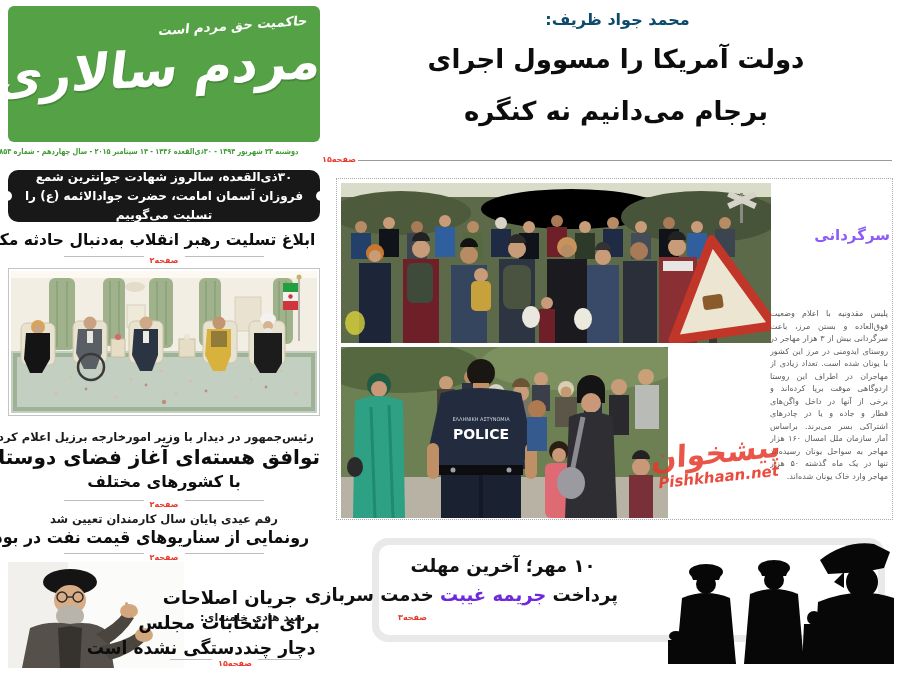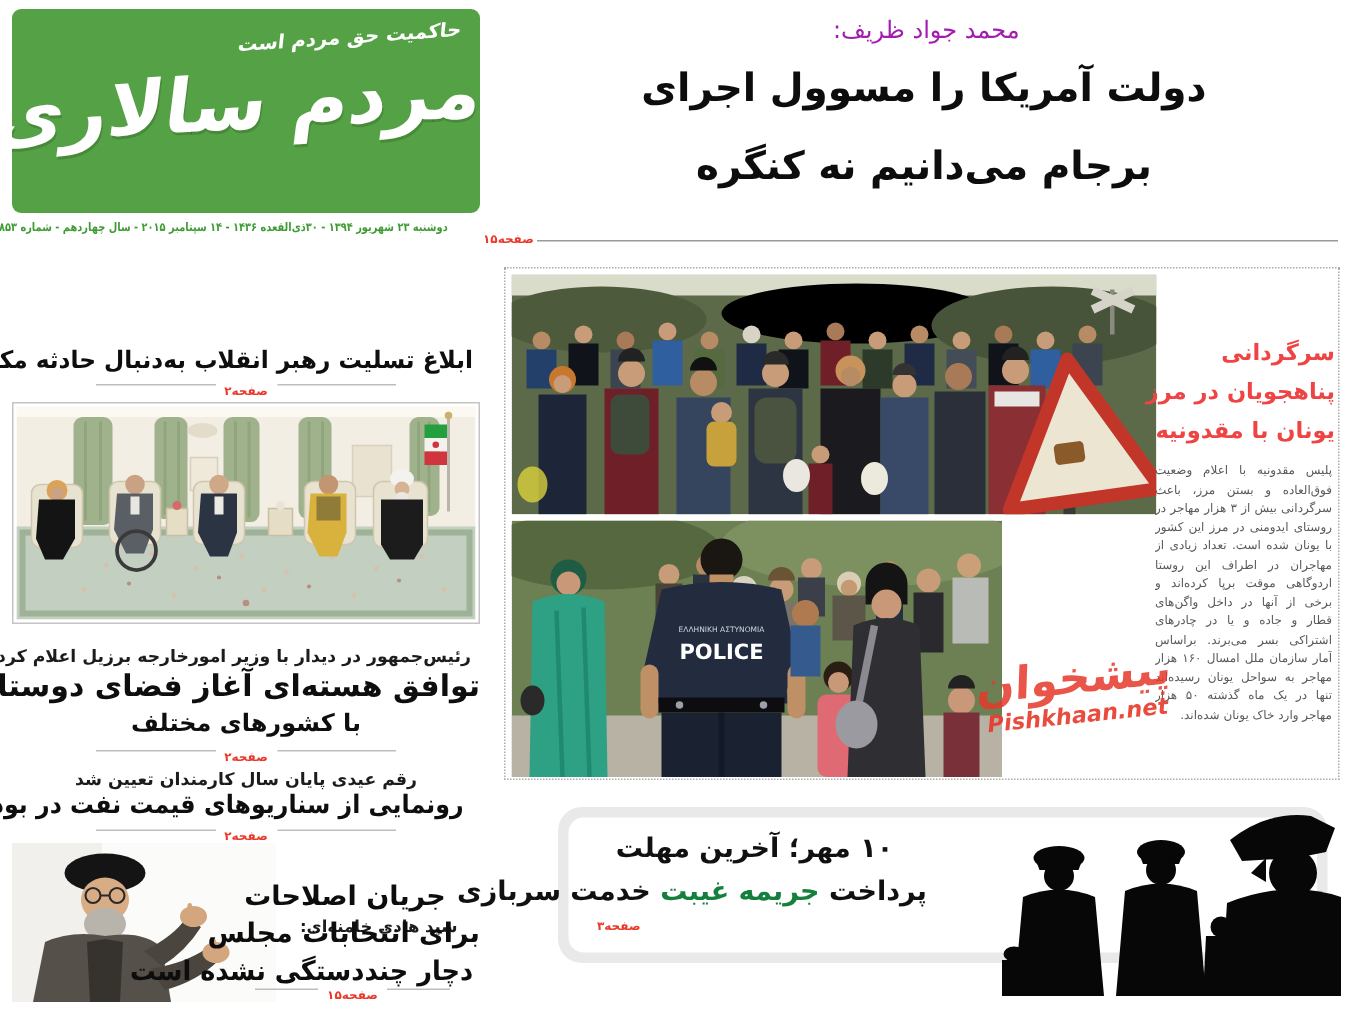--- a/index.html
+++ b/index.html
@@ -13,21 +13,21 @@
           color:#fff; font-size:13px; font-weight:bold; transform:skewX(-10deg) rotate(-4deg); }
   .mast .title { position:absolute; top:34px; left:0; width:100%; text-align:center;
           color:#fff; font-size:50px; font-weight:bold; transform:skewX(-10deg) rotate(-3deg);
           white-space:nowrap; text-shadow:1px 2px 0 rgba(0,0,0,.15); }
   .dateline { position:absolute; left:0px; top:147px; width:328px; text-align:center;
           color:#3f9c35; font-size:8px; font-weight:bold; white-space:nowrap;
           transform:scaleX(.82); transform-origin:center; }
 
   
   .lead-kicker { position:absolute; left:345px; top:10px; width:545px; text-align:center;
-          font-size:16px; font-weight:normal; color:#a21caf; }
+          font-size:16px; font-weight:bold; color:#0c4a6e; }
   .lead-h { position:absolute; left:340px; top:34px; width:552px; text-align:center;
           font-size:26px; font-weight:bold; color:#0d0d0d; line-height:50px; white-space:nowrap; }
   .lead-h2 { top:86px; }
   .lead-rule { position:absolute; left:358px; top:160px; width:534px; height:1px; background:#9a9a9a; }
   .pnum { color:#e8392b; font-weight:bold; font-size:8px; white-space:nowrap; }
   .lead-pnum { position:absolute; left:322px; top:155px; }
 
   
   .condolence { position:absolute; left:8px; top:170px; width:312px; height:52px;
           background:#181818; border-radius:10px; color:#fff; display:flex; align-items:center;
@@ -47,39 +47,39 @@
   .photo-frame { position:absolute; border:1px solid #c4c4c4; background:#fff; padding:2px; }
   .photo-frame svg { display:block; }
 
   .kicker { position:absolute; text-align:center; font-size:11.5px; font-weight:bold; color:#1c1c1c; white-space:nowrap; }
 
   
   .dotbox { position:absolute; left:336px; top:178px; width:557px; height:342px;
             border:1px dotted #ababab; }
   .photo { position:absolute; overflow:hidden; }
   .ref-h { position:absolute; left:764px; top:222px; width:126px; text-align:right;
-           font-size:15px; font-weight:bold; color:#ef4444; line-height:26px; white-space:nowrap; }
+           font-size:15px; font-weight:bold; color:#8b5cf6; line-height:26px; white-space:nowrap; }
   .ref-body { position:absolute; left:770px; top:308px; width:118px; height:205px; overflow:hidden;
            font-size:8px; line-height:12.5px; color:#5a5a5a; text-align:justify; }
   .watermark { position:absolute; left:642px; top:438px; width:150px; text-align:center;
            transform:rotate(-6deg); color:#e7382a; z-index:6; pointer-events:none; }
   .watermark .wm-fa { font-size:30px; font-weight:bold; opacity:.85; line-height:30px;
            transform:skewX(-8deg); }
   .watermark .wm-en { font-size:15px; font-weight:bold; font-style:italic; direction:ltr; opacity:.9; }
 
   
   .banner { position:absolute; left:372px; top:538px; width:513px; height:104px;
             background:#e9e9e9; border-radius:16px; }
   .banner-inner { position:absolute; left:7px; top:7px; right:7px; bottom:7px;
             background:#fff; border-radius:10px; }
   .banner-text { position:absolute; left:2px; top:13px; width:230px; text-align:center;
             font-weight:bold; color:#111; z-index:4; }
   .banner-text .b1 { font-size:18px; line-height:28px; white-space:nowrap; }
   .banner-text .b2 { font-size:18px; line-height:30px; white-space:nowrap; }
-  .banner-text .red { color:#15803d; }
+  .banner-text .red { color:#6d28d9; }
   .banner-pnum { display:block; text-align:left; margin:3px 0 0 10px; font-size:8px; color:#e8392b; }
   .soldiers { position:absolute; left:668px; top:538px; z-index:5; }
 
   
   .kh-kicker { position:absolute; left:185px; top:567px; width:135px; text-align:center;
             font-size:11px; font-weight:bold; color:#1c1c1c; white-space:nowrap;margin-top:44px; }
   .kh-h { position:absolute; left:140px; top:584px; width:180px; text-align:center;
             font-size:18px; font-weight:bold; line-height:24px; color:#0d0d0d; white-space:nowrap; }
 </style>
 </head>
@@ -92,20 +92,23 @@
     <div class="title">مردم سالاری</div>
   </div>
   <div class="dateline">دوشنبه ۲۳ شهریور ۱۳۹۴ - ۳۰ذی‌القعده ۱۴۳۶ - ۱۴ سپتامبر ۲۰۱۵ - سال چهاردهم - شماره ۳۸۵۳ - ۱۶صفحه - ۱۰۰۰۰ تومان</div>
 
   <div class="lead-kicker">محمد جواد ظریف:</div>
   <div class="lead-h">دولت آمریکا را مسوول اجرای</div>
   <div class="lead-h lead-h2">برجام می‌دانیم نه کنگره</div>
   <div class="lead-rule"></div>
   <div class="pnum lead-pnum">صفحه۱۵</div>
 
+  <div class="condolence">
+    <span>۳۰ذی‌القعده، سالروز شهادت جوانترین شمع فروزان آسمان امامت، حضرت جوادالائمه (ع) را تسلیت می‌گوییم</span>
+  </div>
 
   <div class="col-head fit" style="top:230px; font-size:16px; transform:scaleX(.97); transform-origin:center;">ابلاغ تسلیت رهبر انقلاب به‌دنبال حادثه مکه</div>
   <div class="pref" style="left:64px; top:256px; width:200px;">
     <span class="pline"></span>
     <span class="ptxt">صفحه۲</span>
     <span class="pline"></span>
   </div>
 
   <div class="photo-frame" style="left:8px; top:268px; width:312px; height:148px;">
     <svg width="306" height="142" viewBox="0 0 306 142">
@@ -432,22 +435,20 @@
       <rect x="288" y="128" width="24" height="43" fill="#7a3038"></rect>
     </svg>
   </div>
 
   <div class="watermark">
     <div class="wm-fa">پیشخوان</div>
     <div class="wm-en">Pishkhaan.net</div>
   </div>
 
   <div class="ref-h" style="top:222px;">سرگردانی</div>
-  <div class="ref-h" style="top:248px;">پناهجویان در مرز</div>
-  <div class="ref-h" style="top:274px;">یونان با مقدونیه</div>
   <div class="ref-body">پلیس مقدونیه با اعلام وضعیت فوق‌العاده و بستن مرز، باعث سرگردانی بیش از ۳ هزار مهاجر در روستای ایدومنی در مرز این کشور با یونان شده است. تعداد زیادی از مهاجران در اطراف این روستا اردوگاهی موقت برپا کرده‌اند و برخی از آنها در داخل واگن‌های قطار و جاده و یا در چادرهای اشتراکی بسر می‌برند. براساس آمار سازمان ملل امسال ۱۶۰ هزار مهاجر به سواحل یونان رسیده‌اند تنها در یک ماه گذشته ۵۰ هزار مهاجر وارد خاک یونان شده‌اند.</div>
 
   <div class="banner">
     <div class="banner-inner"></div>
   </div>
   <div class="banner-text" style="left:388px; top:552px;">
     <div class="b1">۱۰ مهر؛ آخرین مهلت</div>
     <div class="b2"><span>پرداخت </span><span class="red">جریمه غیبت</span><span> خدمت سربازی</span></div>
     <span class="banner-pnum">صفحه۳</span>
   </div>

